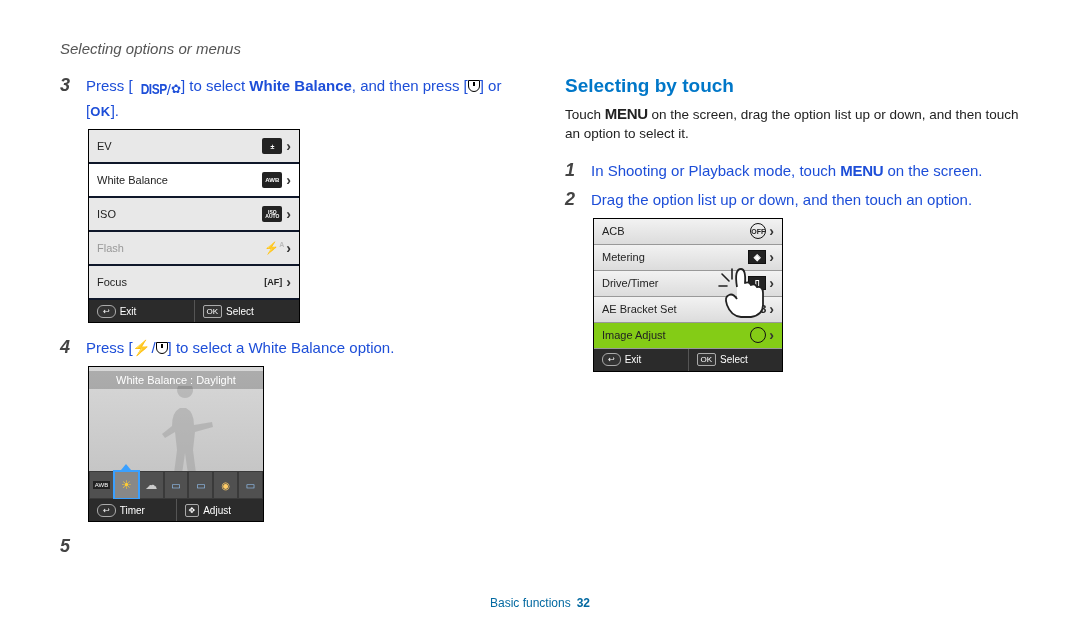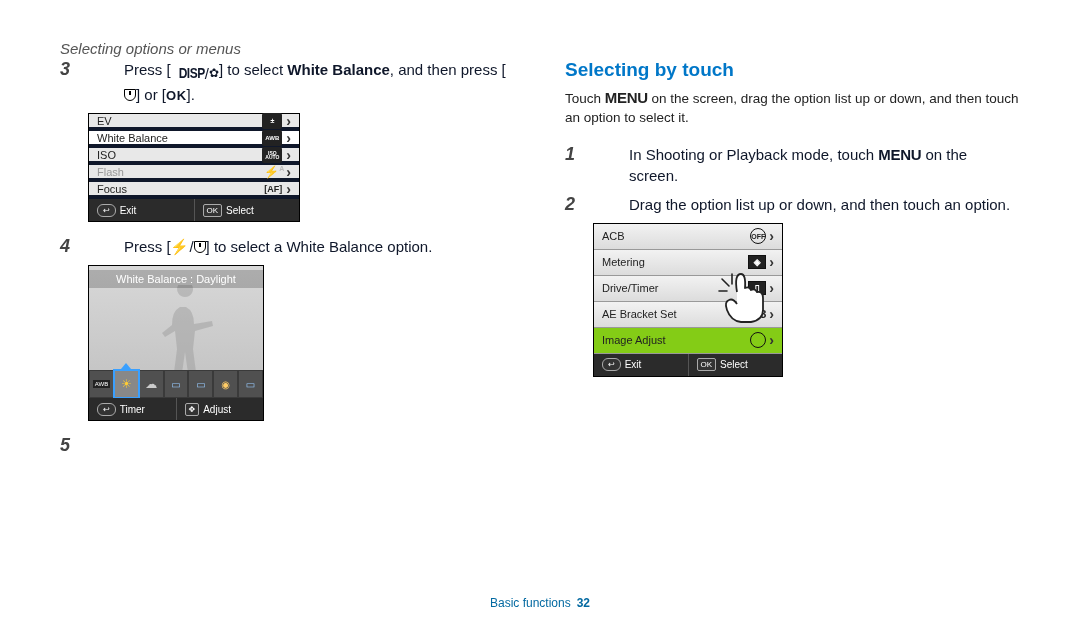--- a/index.html
+++ b/index.html
@@ -1,37 +1,37 @@
 <!DOCTYPE html>
 <html><head>
 <meta charset="utf-8">
 <style>
   * { box-sizing: border-box; margin: 0; padding: 0; }
   html, body { width: 1080px; height: 630px; background: #fff; font-family: "Segoe UI", Arial, sans-serif; color: #222; }
   .page { position: relative; width: 1080px; height: 630px; padding: 40px 60px 0 60px; }
-  .header { font-style: italic; color: #555; font-size: 15px; margin-bottom: 2px; }
+  .header { font-style: italic; color: #555; font-size: 15px; margin-bottom: 18px; }
   .cols { display: flex; gap: 50px; }
   .col { flex: 1; }
   .step { display: flex; gap: 10px; margin-bottom: 8px; }
   .stepnum { font-style: italic; font-weight: 600; color: #444; font-size: 18px; min-width: 16px; }
-  .steptext { font-size: 15px; color: #0f172a; line-height: 1.4; margin-left: 38px; }
+  .steptext { font-size: 15px; color: #1d4ed8; line-height: 1.4; }
   .bold { font-weight: 700; }
   .inline-icon-box { display: inline-flex; align-items: center; vertical-align: -2px; padding-left: 8px; }
   .disp { font-weight: 800; font-size: 12px; letter-spacing: -0.5px; display: inline-block; transform: scaleY(1.2); }
   .ok { font-weight: 800; font-size: 13px; letter-spacing: 0.5px; }
   .flash { font-weight: 800; }
   .timer-icon { display: inline-block; width: 12px; height: 12px; position: relative; }
   .timer-icon::before { content: ""; position: absolute; width: 10px; height: 10px; border: 1.5px solid #000; border-radius: 0 0 50% 50%; top: 1px; left: 0; }
   .timer-icon::after { content: ""; position: absolute; width: 2px; height: 4px; background: #000; top: 3px; left: 5px; }
   .flower-icon { display: inline-block; font-size: 12px; }
   .menu-text { font-weight: 800; font-size: 15px; letter-spacing: -0.3px; }
   
   
   .device { width: 212px; border: 1px solid #000; margin: 8px 0 14px 28px; font-family: Arial, sans-serif; }
-  .menu-row { display: flex; align-items: center; justify-content: space-between; height: 17px; padding: 0 8px; border-bottom: 4px solid #0f172a; font-size: 11px; background: #e8e8e8; }
+  .menu-row { display: flex; align-items: center; justify-content: space-between; height: 34px; padding: 0 8px; border-bottom: 2px solid #0f172a; font-size: 11px; background: #e8e8e8; }
   .menu-row.selected { background: #fff; }
   .menu-row.dim { color: #999; }
   .menu-row .label { flex: 1; }
   .menu-row .val { display: flex; align-items: center; gap: 4px; }
   .chev { font-weight: 800; font-size: 14px; color: #333; }
   .mini-icon-box { width: 20px; height: 16px; background: #222; color: #fff; font-size: 7px; display: inline-flex; align-items: center; justify-content: center; border-radius: 2px; font-weight: 700; line-height: 1; }
   .mini-icon-plain { width: 18px; font-weight: 700; text-align: center; font-size: 12px; }
   .device-bar { display: flex; height: 22px; background: #2b2b2b; color: #fff; font-size: 10px; }
   .device-bar .btn { flex: 1; display: flex; align-items: center; gap: 4px; padding-left: 8px; }
   .device-bar .btn + .btn { border-left: 1px solid #555; }

